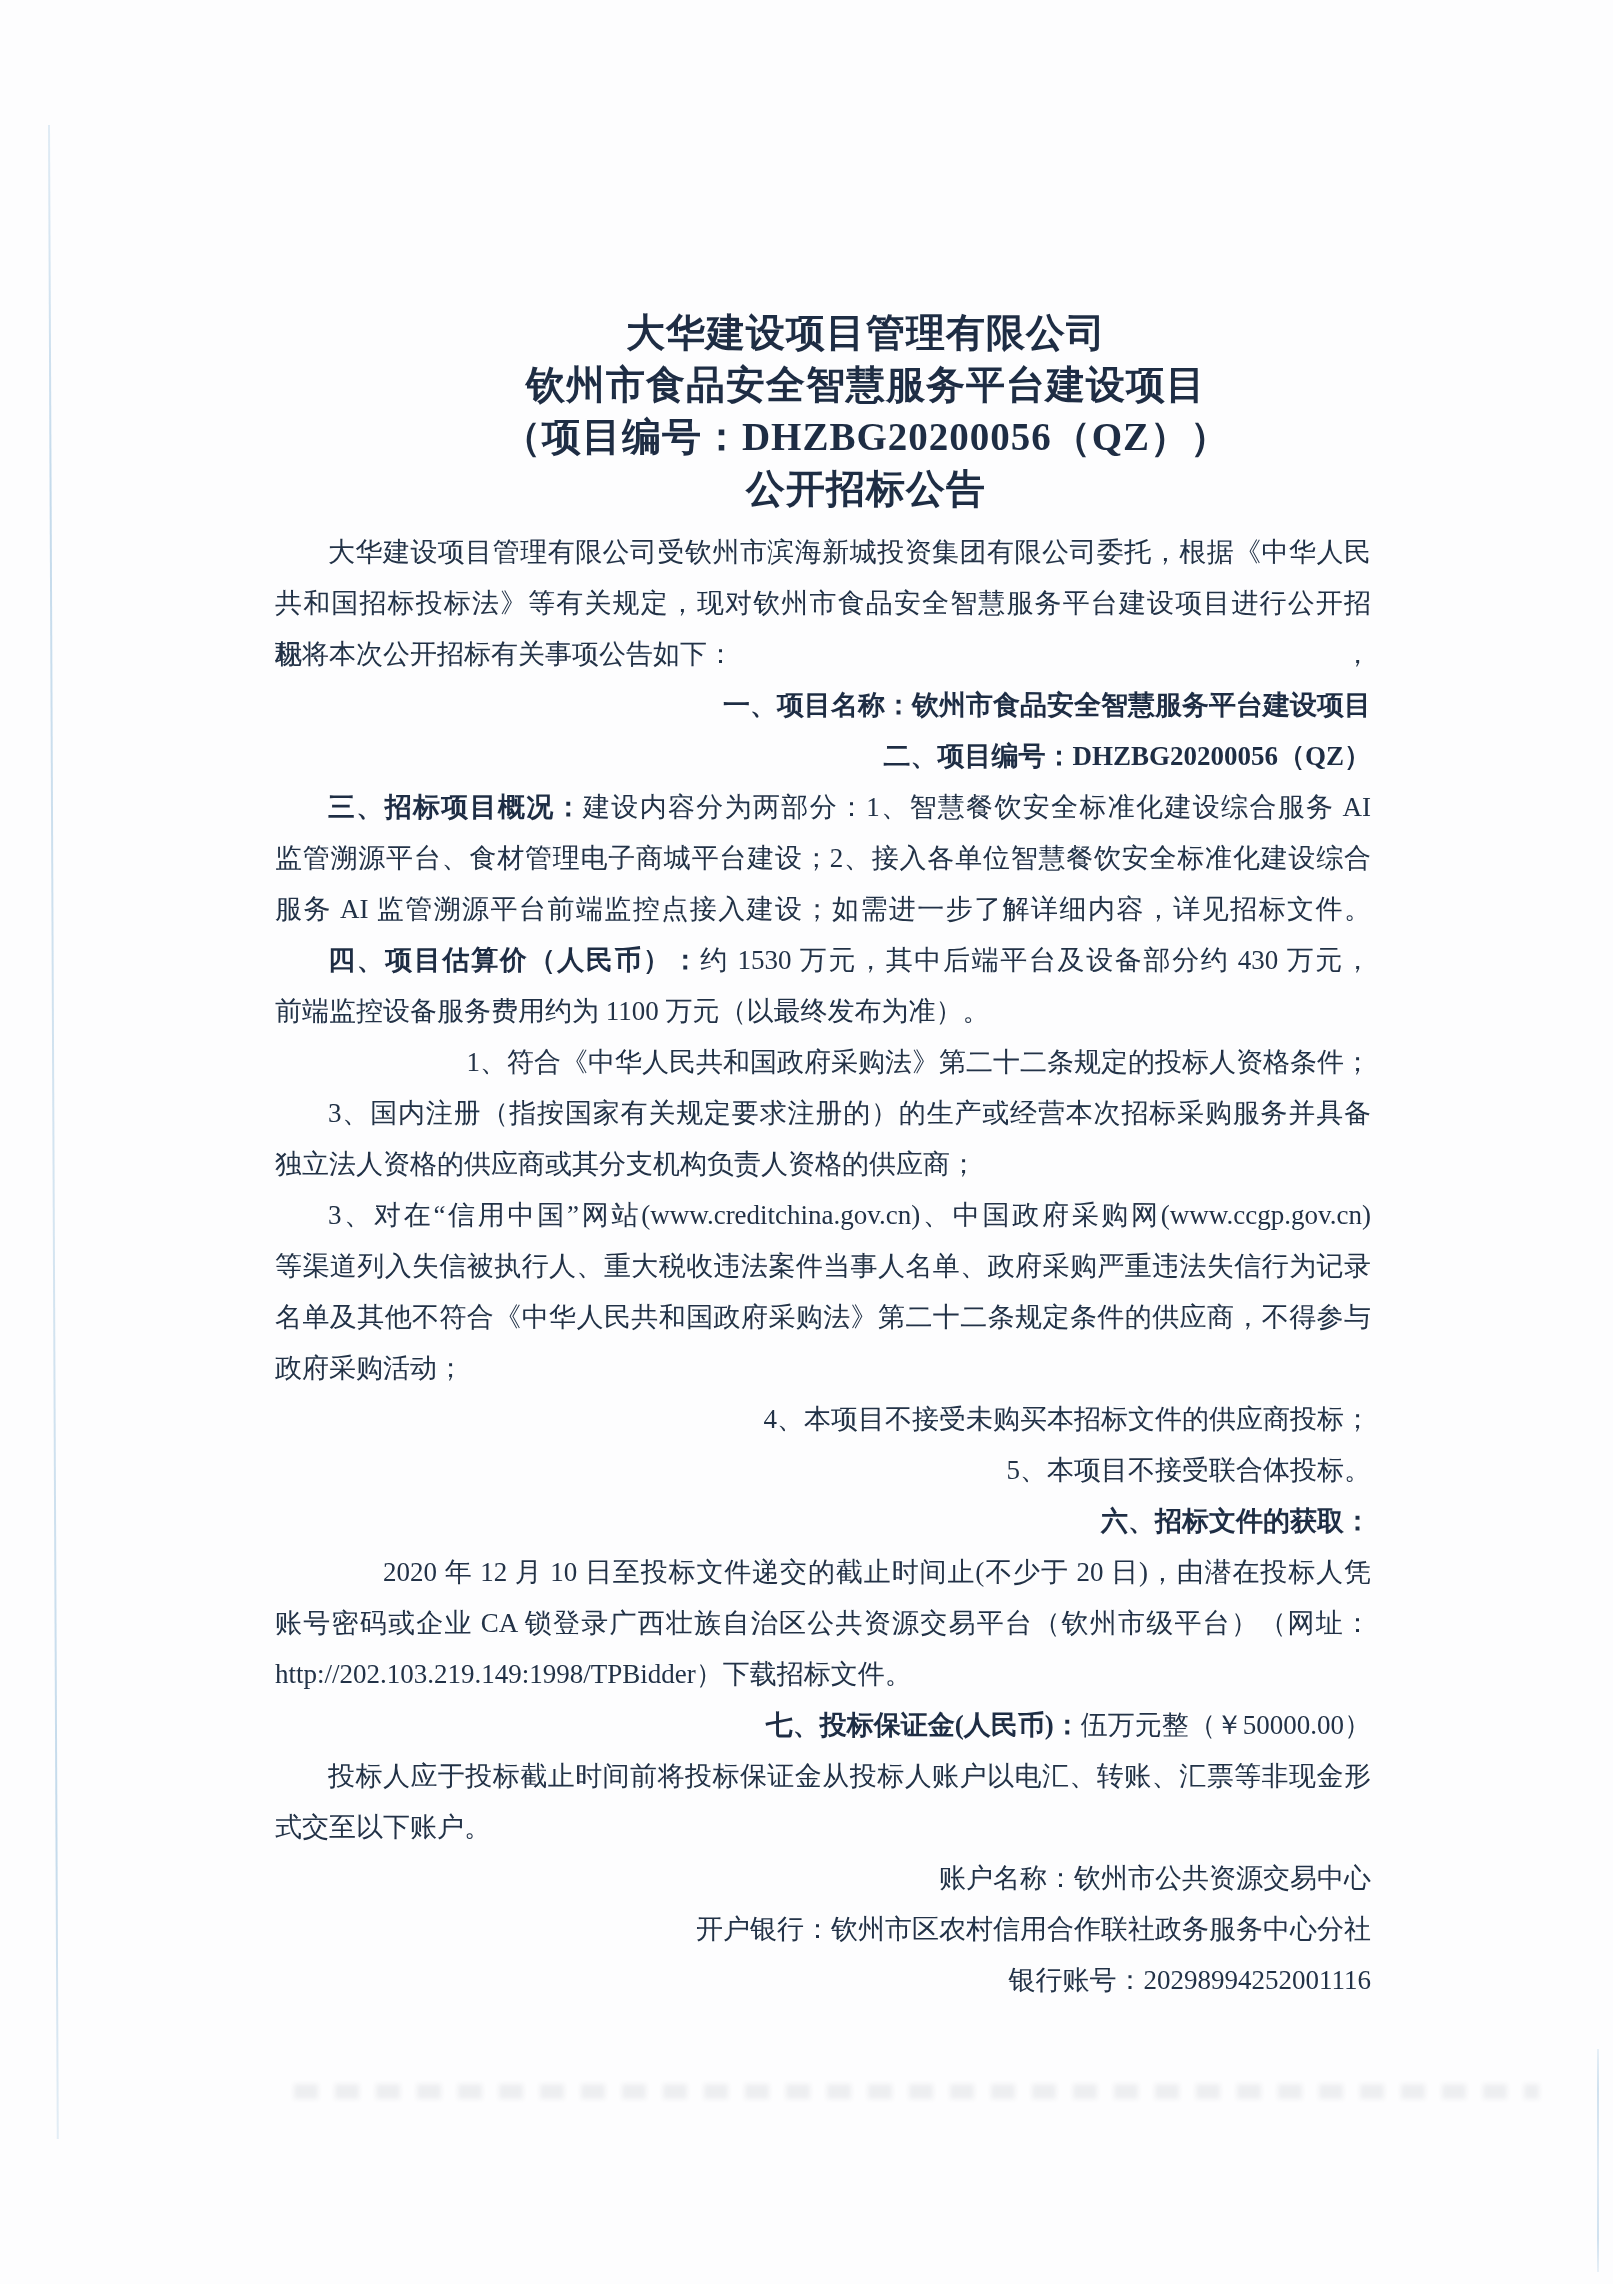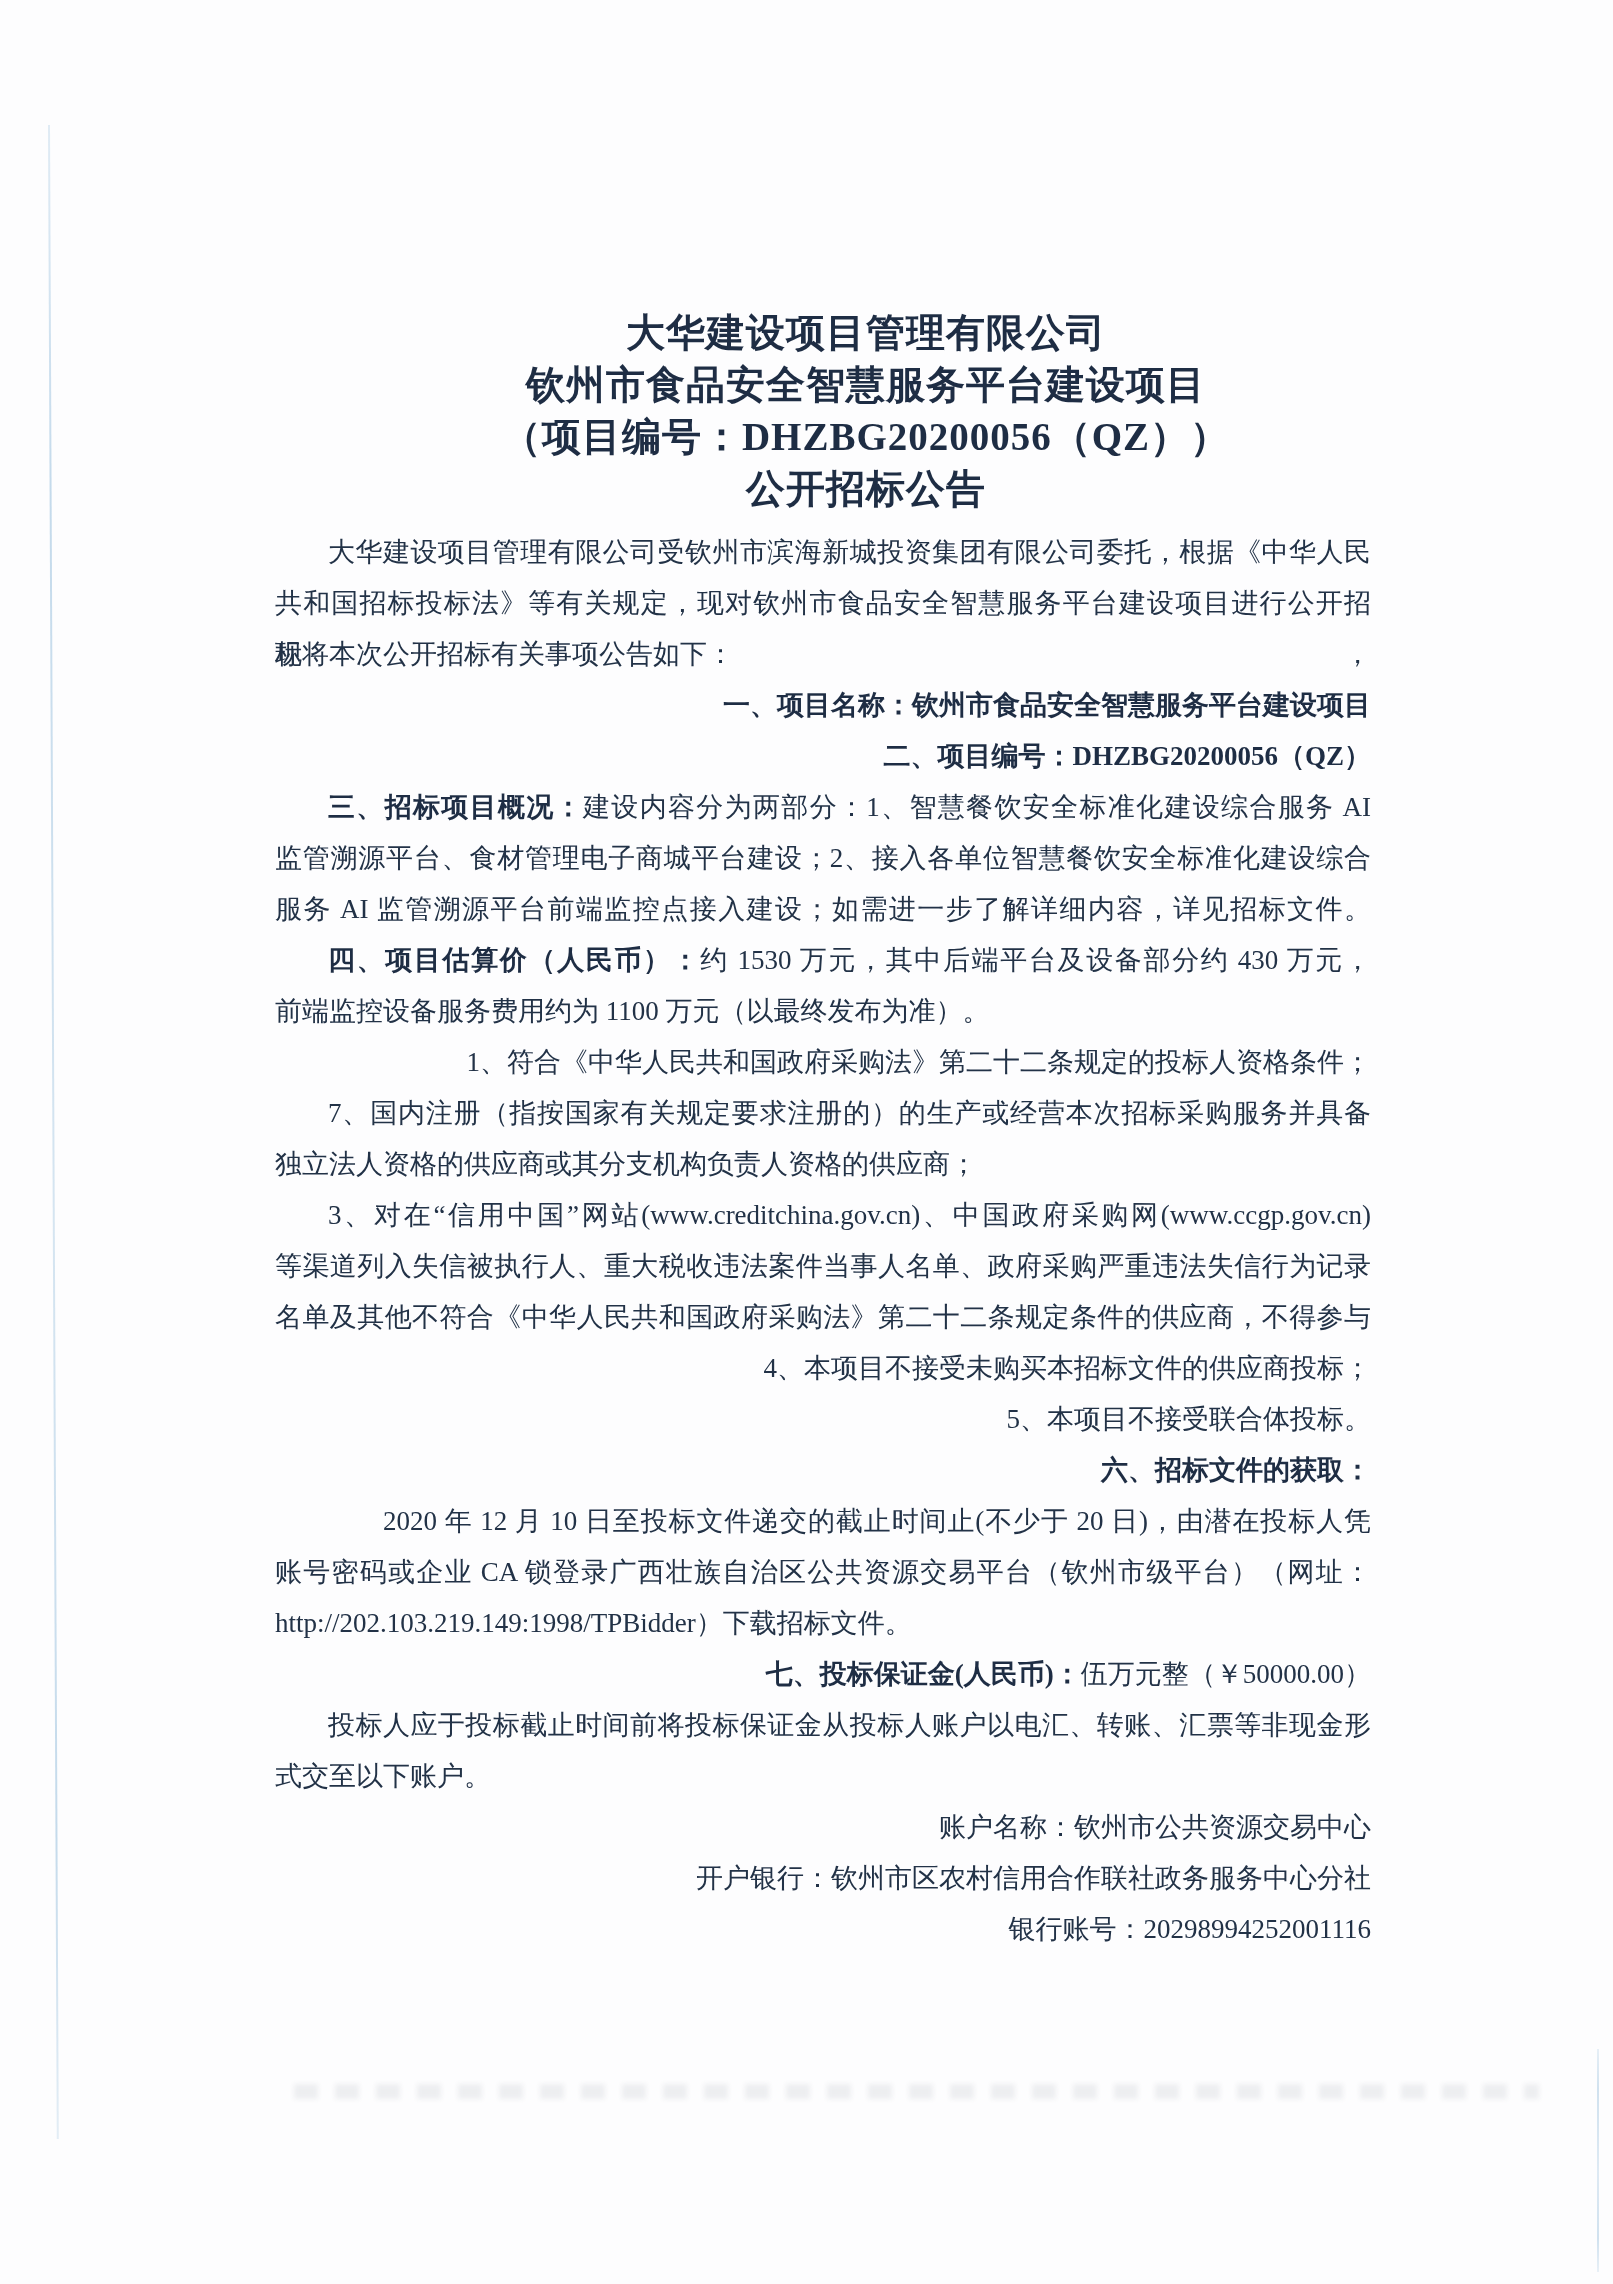--- a/index.html
+++ b/index.html
@@ -91,25 +91,26 @@
         <div class="bline ind0 just"><span>共和国招标投标法》等有关规定，现对钦州市食品安全智慧服务平台建设项目进行公开招标，</span></div>
         <div class="bline ind0"><span>现将本次公开招标有关事项公告如下：</span></div>
         <div class="bline ind2"><span class="b">一、项目名称：钦州市食品安全智慧服务平台建设项目</span></div>
         <div class="bline ind2"><span class="b">二、项目编号：DHZBG20200056（QZ）</span></div>
         <div class="bline ind2 just"><span class="b">三、招标项目概况：</span><span>建设内容分为两部分：1、智慧餐饮安全标准化建设综合服务 AI</span></div>
         <div class="bline ind0 just"><span>监管溯源平台、食材管理电子商城平台建设；2、接入各单位智慧餐饮安全标准化建设综合</span></div>
         <div class="bline ind0 just"><span>服务 AI 监管溯源平台前端监控点接入建设；如需进一步了解详细内容，详见招标文件。</span></div>
         <div class="bline ind2 just"><span class="b">四、项目估算价（人民币）：</span><span>约 1530 万元，其中后端平台及设备部分约 430 万元，</span></div>
         <div class="bline ind0"><span>前端监控设备服务费用约为 1100 万元（以最终发布为准）。</span></div>
         <div class="bline ind2"><span>1、符合《中华人民共和国政府采购法》第二十二条规定的投标人资格条件；</span></div>
-        <div class="bline ind2 just"><span>7、国内注册（指按国家有关规定要求注册的）的生产或经营本次招标采购服务并具备</span></div>
+        <div class="bline ind2 just"><span>3、国内注册（指按国家有关规定要求注册的）的生产或经营本次招标采购服务并具备</span></div>
         <div class="bline ind0"><span>独立法人资格的供应商或其分支机构负责人资格的供应商；</span></div>
         <div class="bline ind2 just"><span>3、对在“信用中国”网站(www.creditchina.gov.cn)、中国政府采购网(www.ccgp.gov.cn)</span></div>
         <div class="bline ind0 just"><span>等渠道列入失信被执行人、重大税收违法案件当事人名单、政府采购严重违法失信行为记录</span></div>
         <div class="bline ind0 just"><span>名单及其他不符合《中华人民共和国政府采购法》第二十二条规定条件的供应商，不得参与</span></div>
+        <div class="bline ind0"><span>政府采购活动；</span></div>
         <div class="bline ind2"><span>4、本项目不接受未购买本招标文件的供应商投标；</span></div>
         <div class="bline ind2"><span>5、本项目不接受联合体投标。</span></div>
         <div class="bline ind2"><span class="b">六、招标文件的获取：</span></div>
         <div class="bline ind4 just"><span>2020 年 12 月 10 日至投标文件递交的截止时间止(不少于 20 日)，由潜在投标人凭</span></div>
         <div class="bline ind0 just"><span>账号密码或企业 CA 锁登录广西壮族自治区公共资源交易平台（钦州市级平台）（网址：</span></div>
         <div class="bline ind0"><span>http://202.103.219.149:1998/TPBidder）下载招标文件。</span></div>
         <div class="bline ind2"><span class="b">七、投标保证金(人民币)：</span><span>伍万元整（￥50000.00）</span></div>
         <div class="bline ind2 just"><span>投标人应于投标截止时间前将投标保证金从投标人账户以电汇、转账、汇票等非现金形</span></div>
         <div class="bline ind0"><span>式交至以下账户。</span></div>
         <div class="bline ind2"><span>账户名称：钦州市公共资源交易中心</span></div>

